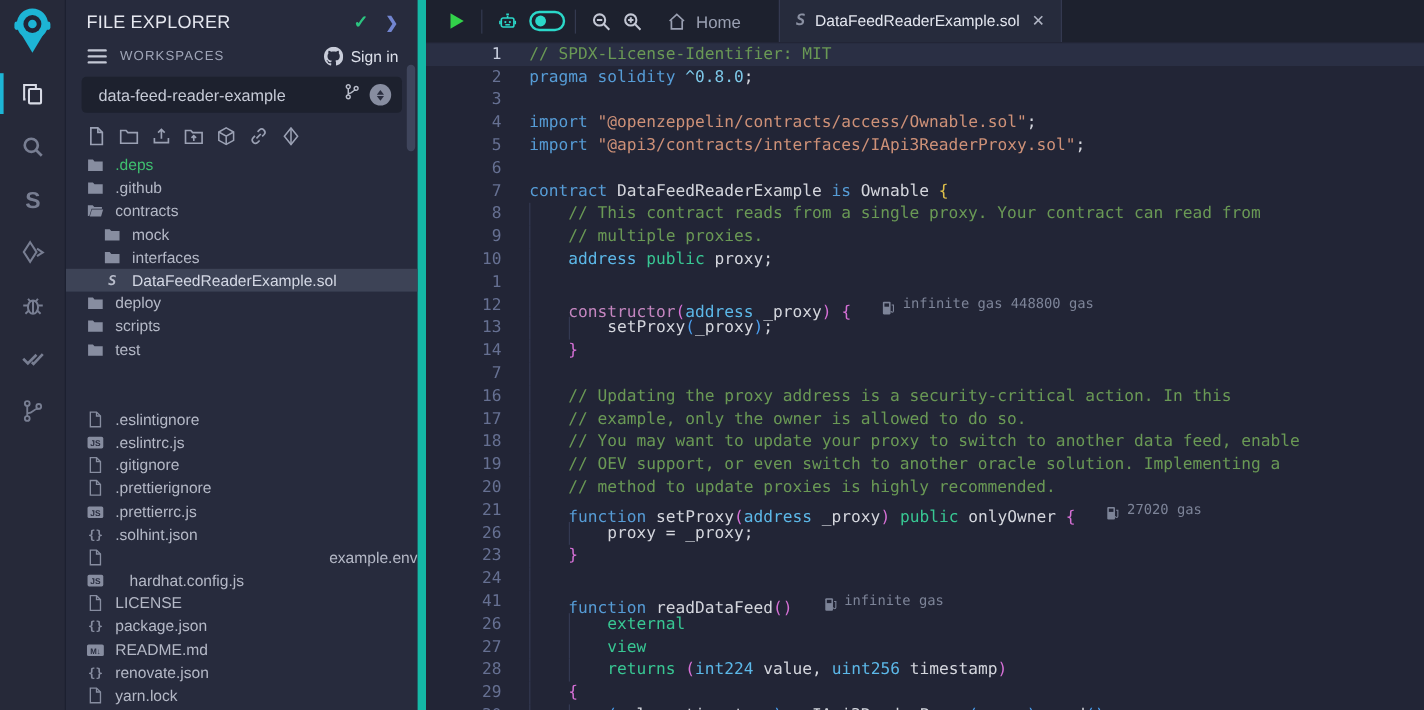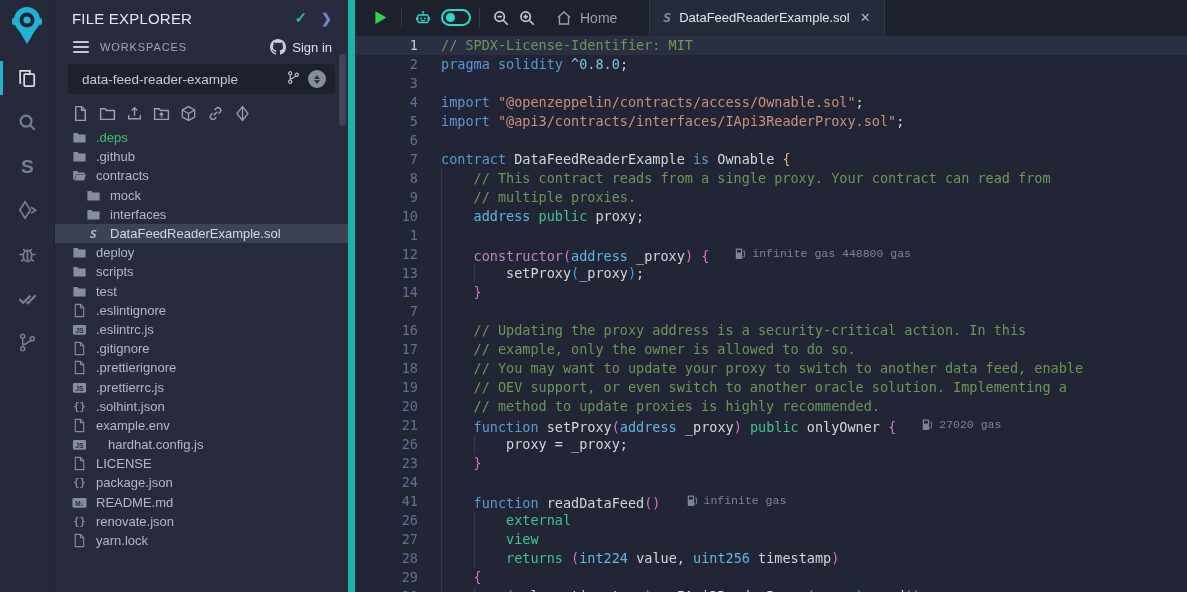--- a/index.html
+++ b/index.html
@@ -84,21 +84,21 @@
   
   .code{flex:1;overflow:hidden;padding-top:1px;font-family:"DejaVu Sans Mono",monospace;
     font-size:13.5px;line-height:19px;}
   .code-row{display:flex;height:19px;position:relative;cursor:text;}
   .code-row.cur{background:var(--bg-current-line);}
   .ln{width:63px;text-align:right;color:var(--gutter);flex-shrink:0;user-select:none;}
   .code-row.cur .ln{color:var(--gutter-active);}
   .lc{padding-left:23px;white-space:pre;color:var(--syn-plain);}
   .guide{position:absolute;top:0;bottom:0;width:1px;background:var(--guide);}
   .gas{color:var(--gas-text);font-size:11.5px;margin-left:26px;display:inline-flex;
-    align-items:center;gap:6px;position:relative;top:-1px;font-family:Liberation Mono, monospace;}
+    align-items:flex-end;gap:6px;position:relative;top:-1px;}
   .gas svg{width:11px;height:13px;}
   .tok-c{color:var(--syn-comment);} .tok-k{color:var(--syn-keyword);}
   .tok-t{color:var(--syn-type);} .tok-m{color:var(--syn-modifier);}
   .tok-s{color:var(--syn-string);} .tok-p{color:var(--syn-plain);}
   .tok-num{color:var(--syn-number);} .tok-ctor{color:var(--syn-ctor);}
   .tok-b1{color:var(--syn-b1);} .tok-b2{color:var(--syn-b2);} .tok-b3{color:var(--syn-b3);}
 </style>
 </head>
 <body>
 
@@ -312,21 +312,21 @@
           <span>scripts</span>
         </div>
         <div class="tree-row" style="padding-left: 17px;">
           <span class="t-icon">
             <svg viewBox="0 0 16 16">
               <path d="M1.5 3.2h4.3l1.4 1.7h7.3v8.4H1.5z" fill="currentColor"></path>
             </svg>
           </span>
           <span>test</span>
         </div>
-        <div class="tree-row" style="padding-left: 17px;">
+        <div class="tree-row" style="padding-left: 17px; margin-top: 39px;">
           <span class="t-icon">
             <svg viewBox="0 0 16 16" fill="none" stroke="currentColor" stroke-width="1.2">
               <path d="M3.5 1.5h5.5l3.5 3.5v9.5h-9z"></path>
               <path d="M9 1.5V5h3.5"></path>
             </svg>
           </span>
           <span>.eslintignore</span>
         </div>
         <div class="tree-row" style="padding-left: 17px;">
           <span class="t-icon">
@@ -365,21 +365,21 @@
           <span>.prettierrc.js</span>
         </div>
         <div class="tree-row" style="padding-left: 17px;">
           <span class="t-icon">
             <svg viewBox="0 0 16 16">
               <text x="8" y="12" font-size="11" font-weight="bold" text-anchor="middle" fill="currentColor" font-family="DejaVu Sans Mono,monospace">{}</text>
             </svg>
           </span>
           <span>.solhint.json</span>
         </div>
-        <div class="tree-row" style="padding-left: 17px;">
+        <div class="tree-row" style="padding-left: 17px; justify-content: space-between;">
           <span class="t-icon">
             <svg viewBox="0 0 16 16" fill="none" stroke="currentColor" stroke-width="1.2">
               <path d="M3.5 1.5h5.5l3.5 3.5v9.5h-9z"></path>
               <path d="M9 1.5V5h3.5"></path>
             </svg>
           </span>
           <span>example.env</span>
         </div>
         <div class="tree-row" style="padding-left: 17px; gap: 12px;">
           <span class="t-icon">

